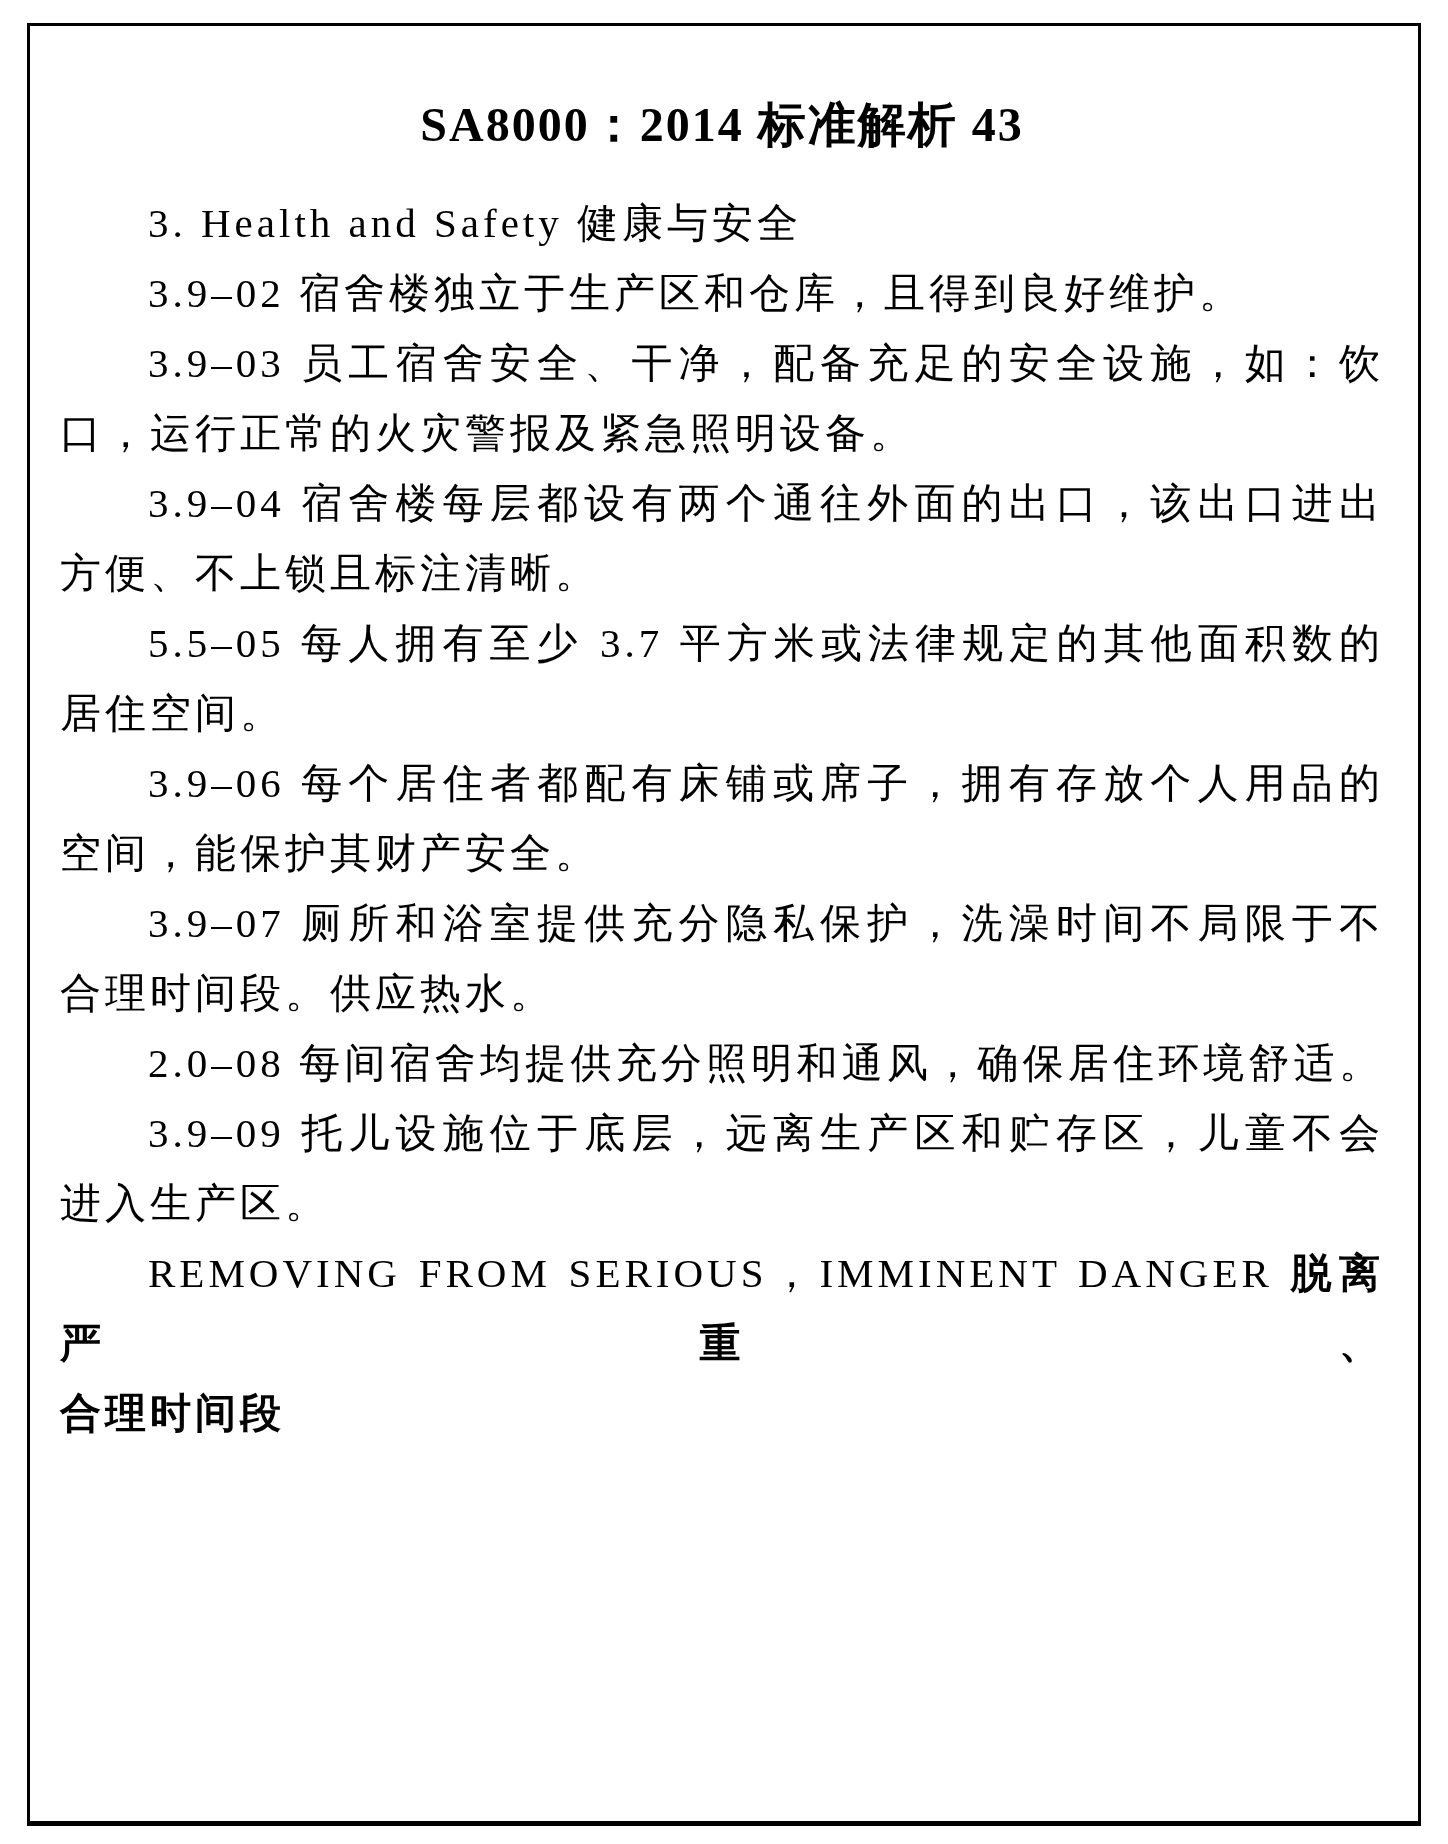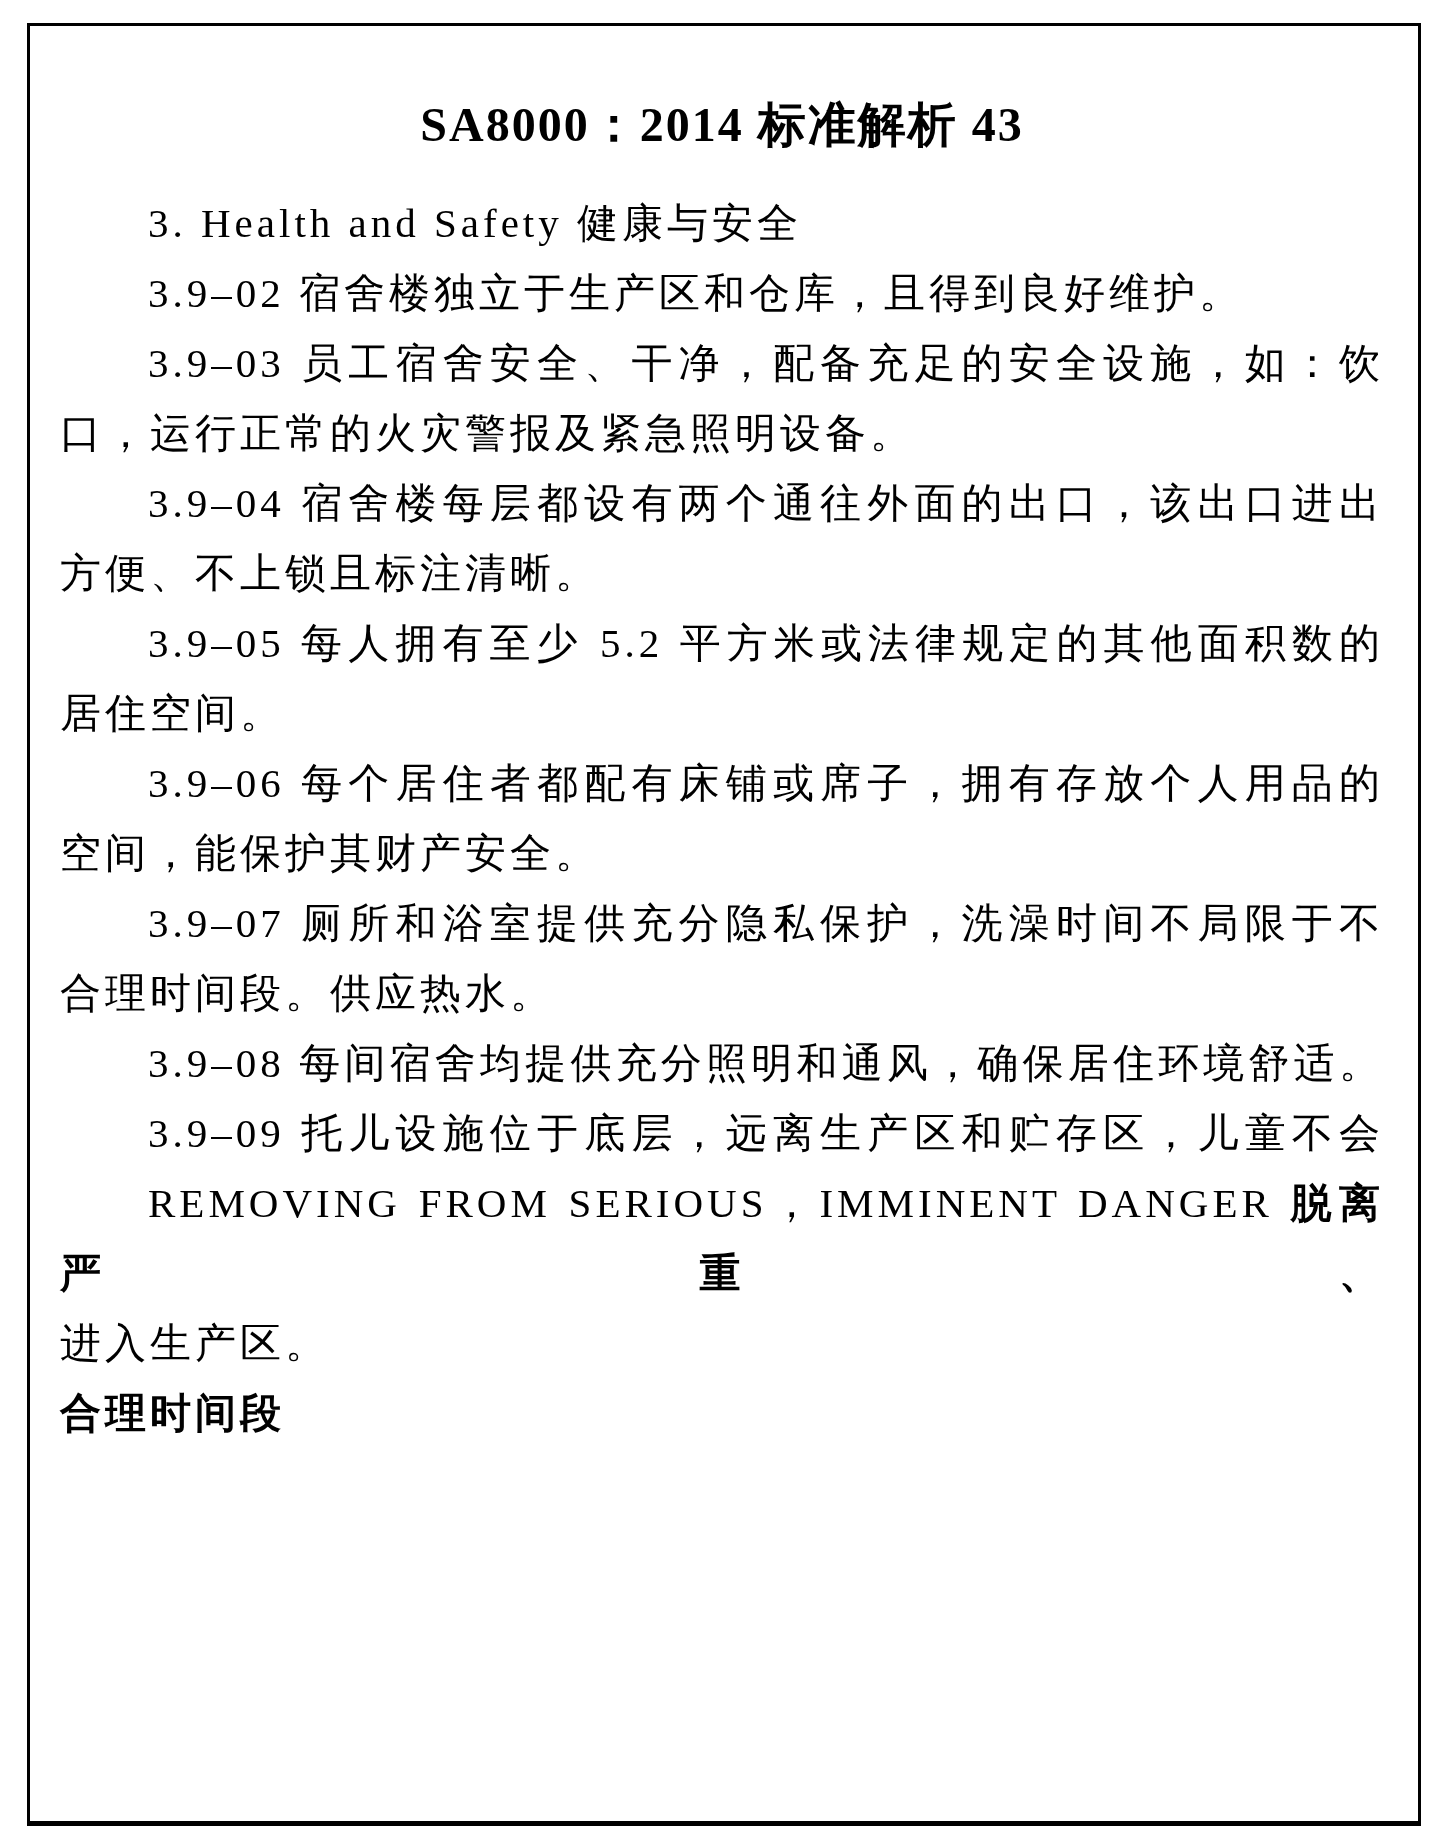--- a/index.html
+++ b/index.html
@@ -67,31 +67,31 @@
 
 
     <div class="line indent">3.9–02 宿舍楼独立于生产区和仓库，且得到良好维护。</div>
 
     <div class="line indent fill">3.9–03 员工宿舍安全、干净，配备充足的安全设施，如：饮</div>
     <div class="line">口，运行正常的火灾警报及紧急照明设备。</div>
 
     <div class="line indent fill">3.9–04 宿舍楼每层都设有两个通往外面的出口，该出口进出</div>
     <div class="line">方便、不上锁且标注清晰。</div>
 
-    <div class="line indent fill">3.9–05 每人拥有至少 5.2 平方米或法律规定的其他面积数的</div>
+    <div class="line indent fill">5.5–05 每人拥有至少 3.7 平方米或法律规定的其他面积数的</div>
     <div class="line">居住空间。</div>
 
     <div class="line indent fill">3.9–06 每个居住者都配有床铺或席子，拥有存放个人用品的</div>
     <div class="line">空间，能保护其财产安全。</div>
 
     <div class="line indent fill">3.9–07 厕所和浴室提供充分隐私保护，洗澡时间不局限于不</div>
     <div class="line">合理时间段。供应热水。</div>
 
-    <div class="line indent fill">3.9–08 每间宿舍均提供充分照明和通风，确保居住环境舒适。</div>
+    <div class="line indent fill">2.0–08 每间宿舍均提供充分照明和通风，确保居住环境舒适。</div>
 
     <div class="line indent fill">3.9–09 托儿设施位于底层，远离生产区和贮存区，儿童不会</div>
+    <div class="line">进入生产区。</div>
+
     <div class="line indent fill"><span>REMOVING FROM SERIOUS，IMMINENT DANGER </span><span class="zh-bold">脱离严重、</span></div>
-
-    <div class="line">进入生产区。</div>
     <div class="line zh-bold">合理时间段</div>
 
   </div>
 </div>
 
 </body></html>

